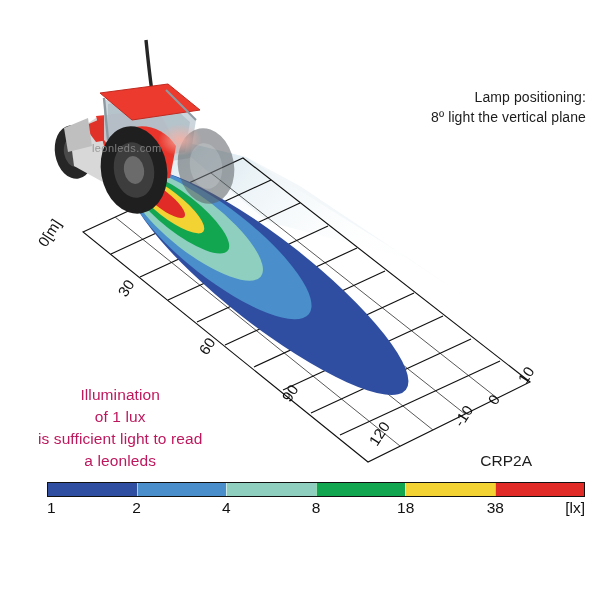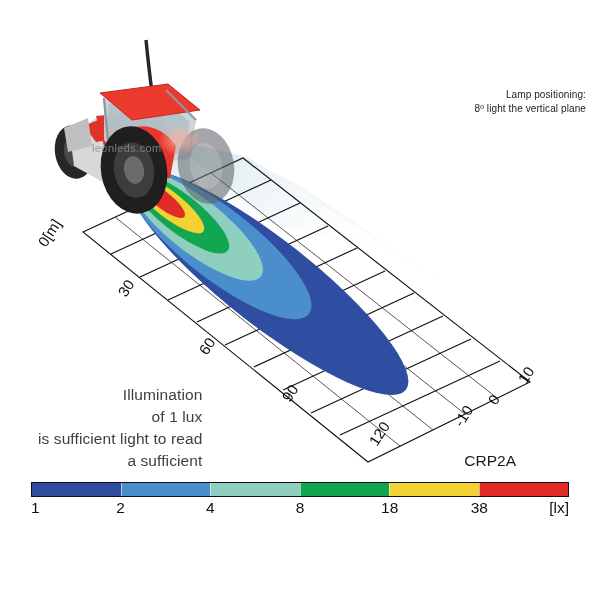--- a/index.html
+++ b/index.html
@@ -3,34 +3,34 @@
 <meta charset="utf-8">
 <style>
   html,body{margin:0;padding:0;background:#ffffff;}
   body{width:600px;height:600px;overflow:hidden;
        font-family:"Liberation Sans","DejaVu Sans",sans-serif;color:#1a1a1a;}
   #root{position:relative;width:600px;height:600px;background:#fff;}
 
   
   .lamp-note{
     position:absolute; right:14px; top:88px;
-    text-align:right; font-size:10px; line-height:1.42;
+    text-align:right; font-size:14px; line-height:1.42;
     color:#1c1c1c; letter-spacing:.1px;
   }
   .lamp-note div{white-space:nowrap;}
 
   .illum-note{
     position:absolute; left:38px; top:384px;
-    text-align:right; font-size:15.5px; line-height:1.42;
-    color:#404040; letter-spacing:.1px;
+    text-align:center; font-size:15.5px; line-height:1.42;
+    color:#be185d; letter-spacing:.1px;
   }
   .illum-note div{white-space:nowrap;}
 
   
-  .cbar-wrap{position:absolute; left:0; top:452px; width:552px; height:70px;}
+  .cbar-wrap{position:absolute; left:16px; top:452px; width:552px; height:70px;}
   .cbar-title{
     position:absolute; right:36px; top:0px;
     font-size:15.5px; color:#1c1c1c;
   }
   .cbar{
     position:absolute; left:31px; top:30px; width:538px; height:15px;
     border:1.4px solid #111; box-sizing:border-box; display:flex;
   }
   .cbar .seg{flex:1 1 0; height:100%;}
   .cbar-ticks{
@@ -181,21 +181,21 @@
 
   <div class="lamp-note">
     <div>Lamp positioning:</div>
     <div>8º light the vertical plane</div>
   </div>
 
   <div class="illum-note">
     <div>Illumination</div>
     <div>of 1 lux</div>
     <div>is sufficient light to read</div>
-    <div>a sufficient</div>
+    <div>a leonleds</div>
   </div>
 
   <div class="cbar-wrap">
     <div class="cbar-title">CRP2A</div>
     <div class="cbar" id="cbar">
         <div class="seg" style="background: rgb(47, 78, 161);"></div>
         <div class="seg" style="background: rgb(74, 142, 203); border-left: 1px solid rgba(255, 255, 255, 0.55);"></div>
         <div class="seg" style="background: rgb(143, 207, 192); border-left: 1px solid rgba(255, 255, 255, 0.55);"></div>
         <div class="seg" style="background: rgb(18, 166, 81); border-left: 1px solid rgba(255, 255, 255, 0.55);"></div>
         <div class="seg" style="background: rgb(242, 211, 51); border-left: 1px solid rgba(255, 255, 255, 0.55);"></div>

